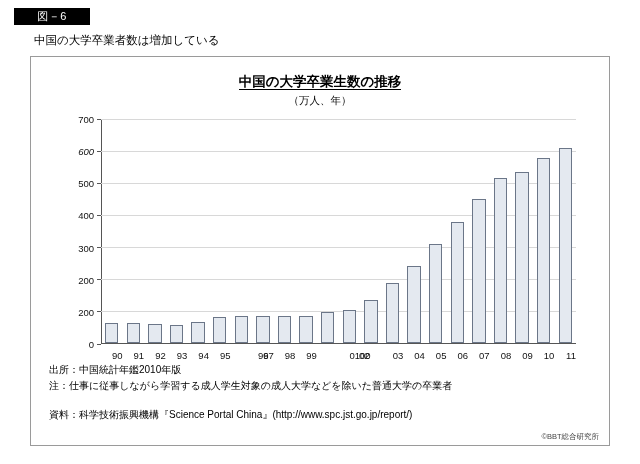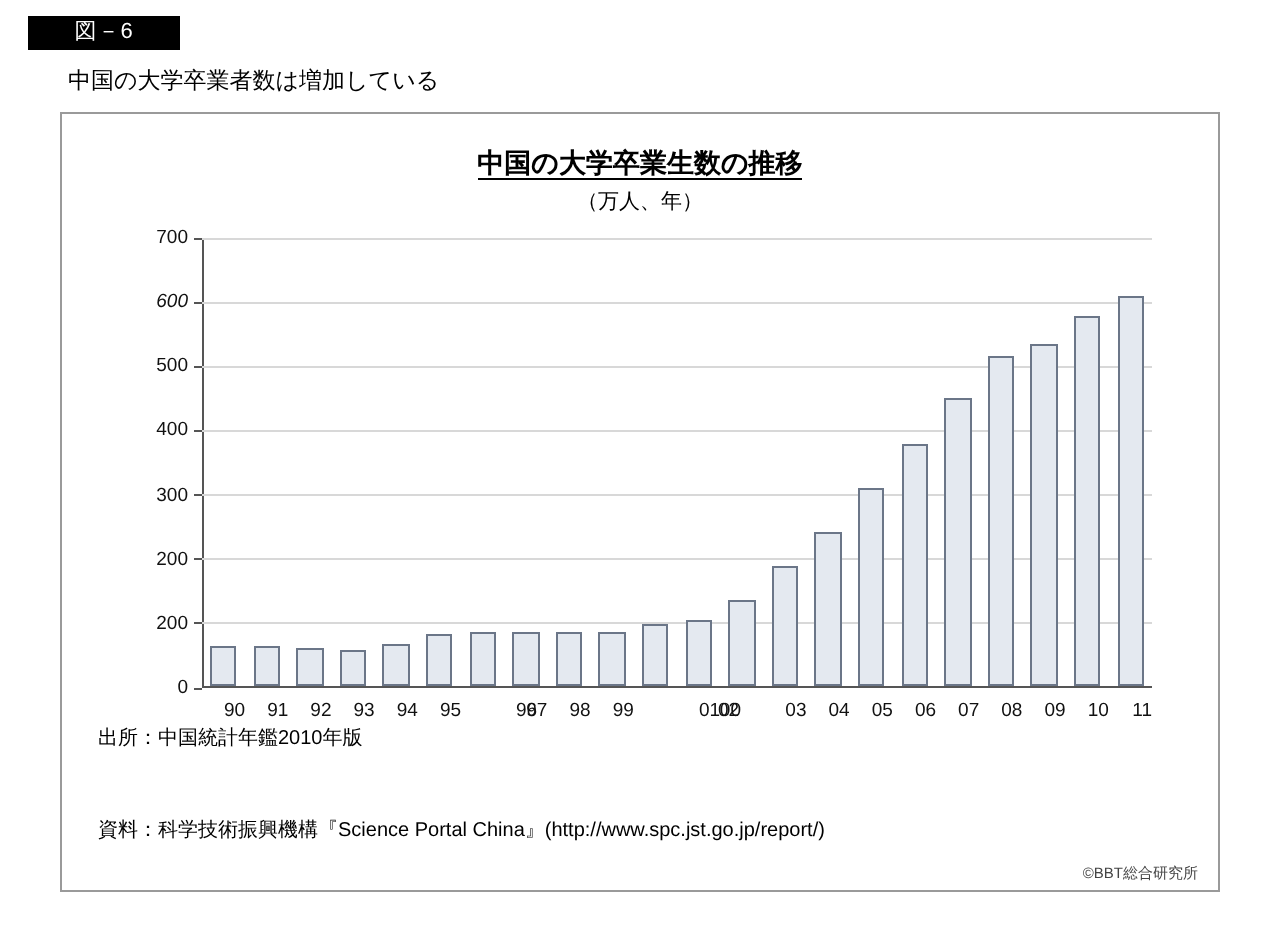--- a/index.html
+++ b/index.html
@@ -255,19 +255,20 @@
           <div class="xlabel" style="left: 410.227px; width: 21.5909px;">09</div>
           <div class="bar" title="10: 575" style="left: 435.92px; width: 13.3864px; height: 184.821px;"></div>
           <div class="xlabel" style="left: 431.818px; width: 21.5909px;">10</div>
           <div class="bar" title="11: 608" style="left: 457.511px; width: 13.3864px; height: 195.429px;"></div>
           <div class="xlabel" style="left: 453.409px; width: 21.5909px;">11</div>
         </div>
     </div>
 
     <div id="notes">
       <div>出所：中国統計年鑑2010年版</div>
+      <div>注：仕事に従事しながら学習する成人学生対象の成人大学などを除いた普通大学の卒業者</div>
     </div>
 
     <div id="source-line">資料：科学技術振興機構『Science Portal China』(http://www.spc.jst.go.jp/report/)</div>
 
     <div id="copyright">©BBT総合研究所</div>
   </div>
 </div>
 
 </body></html>

